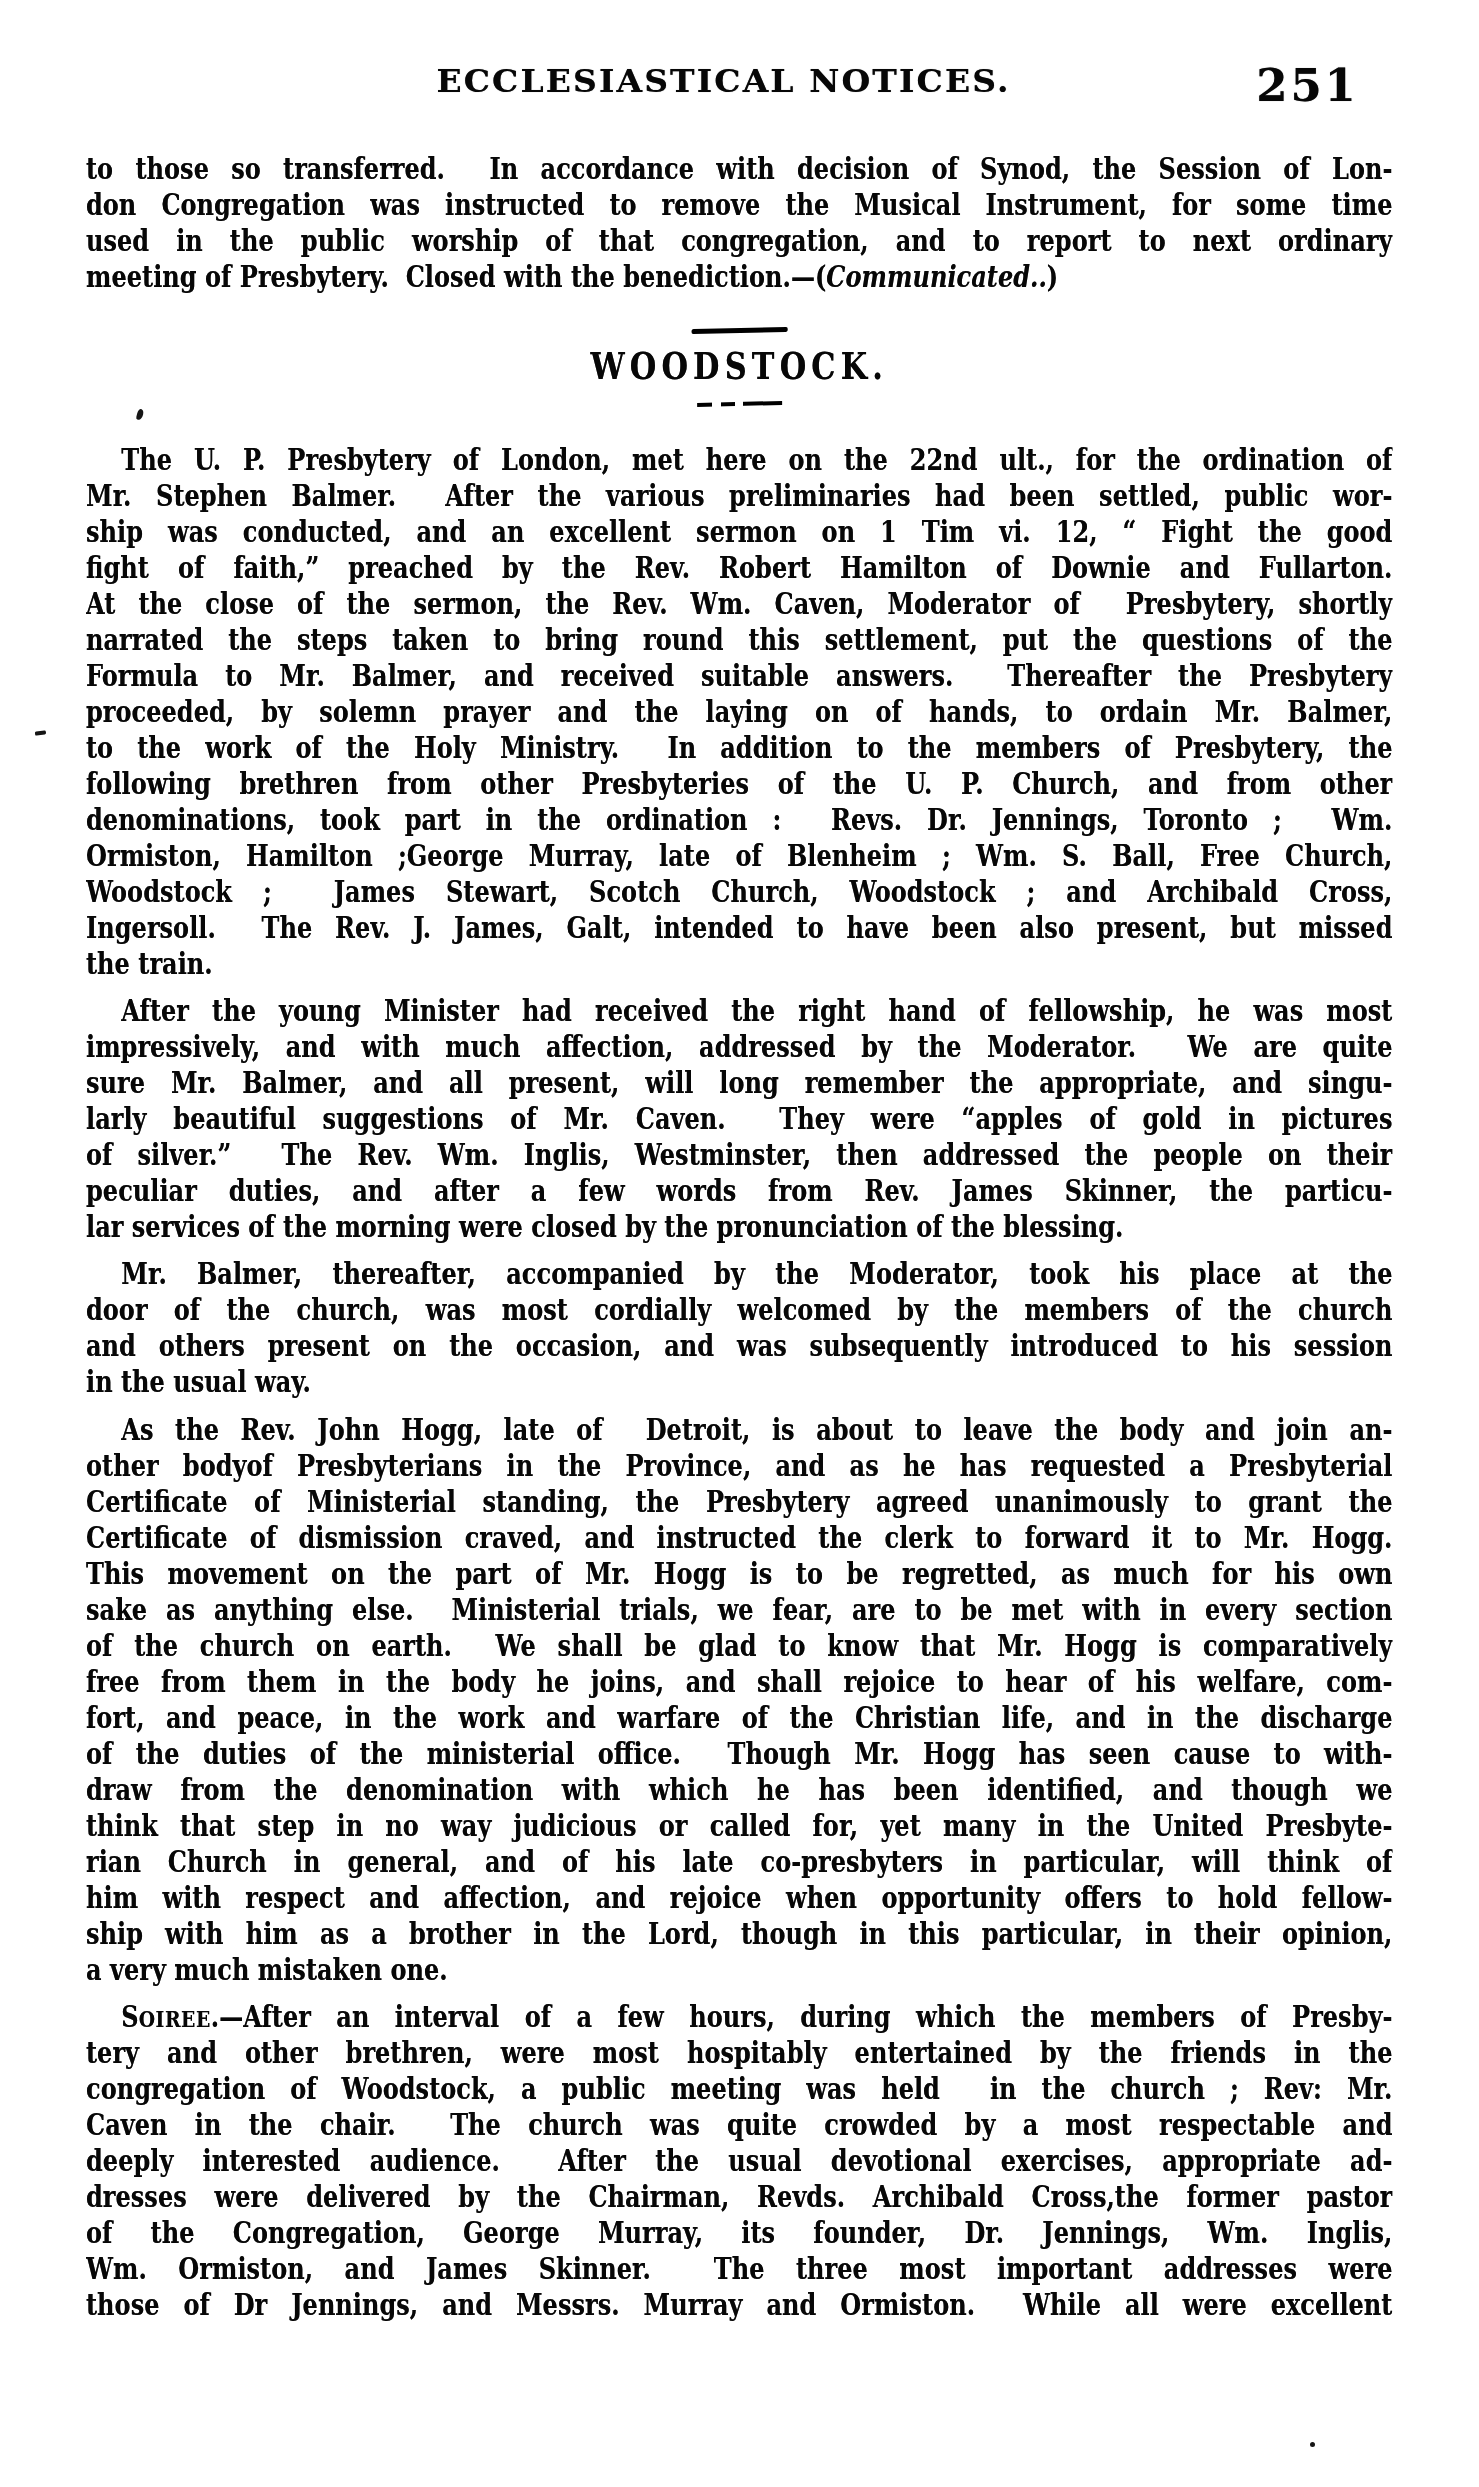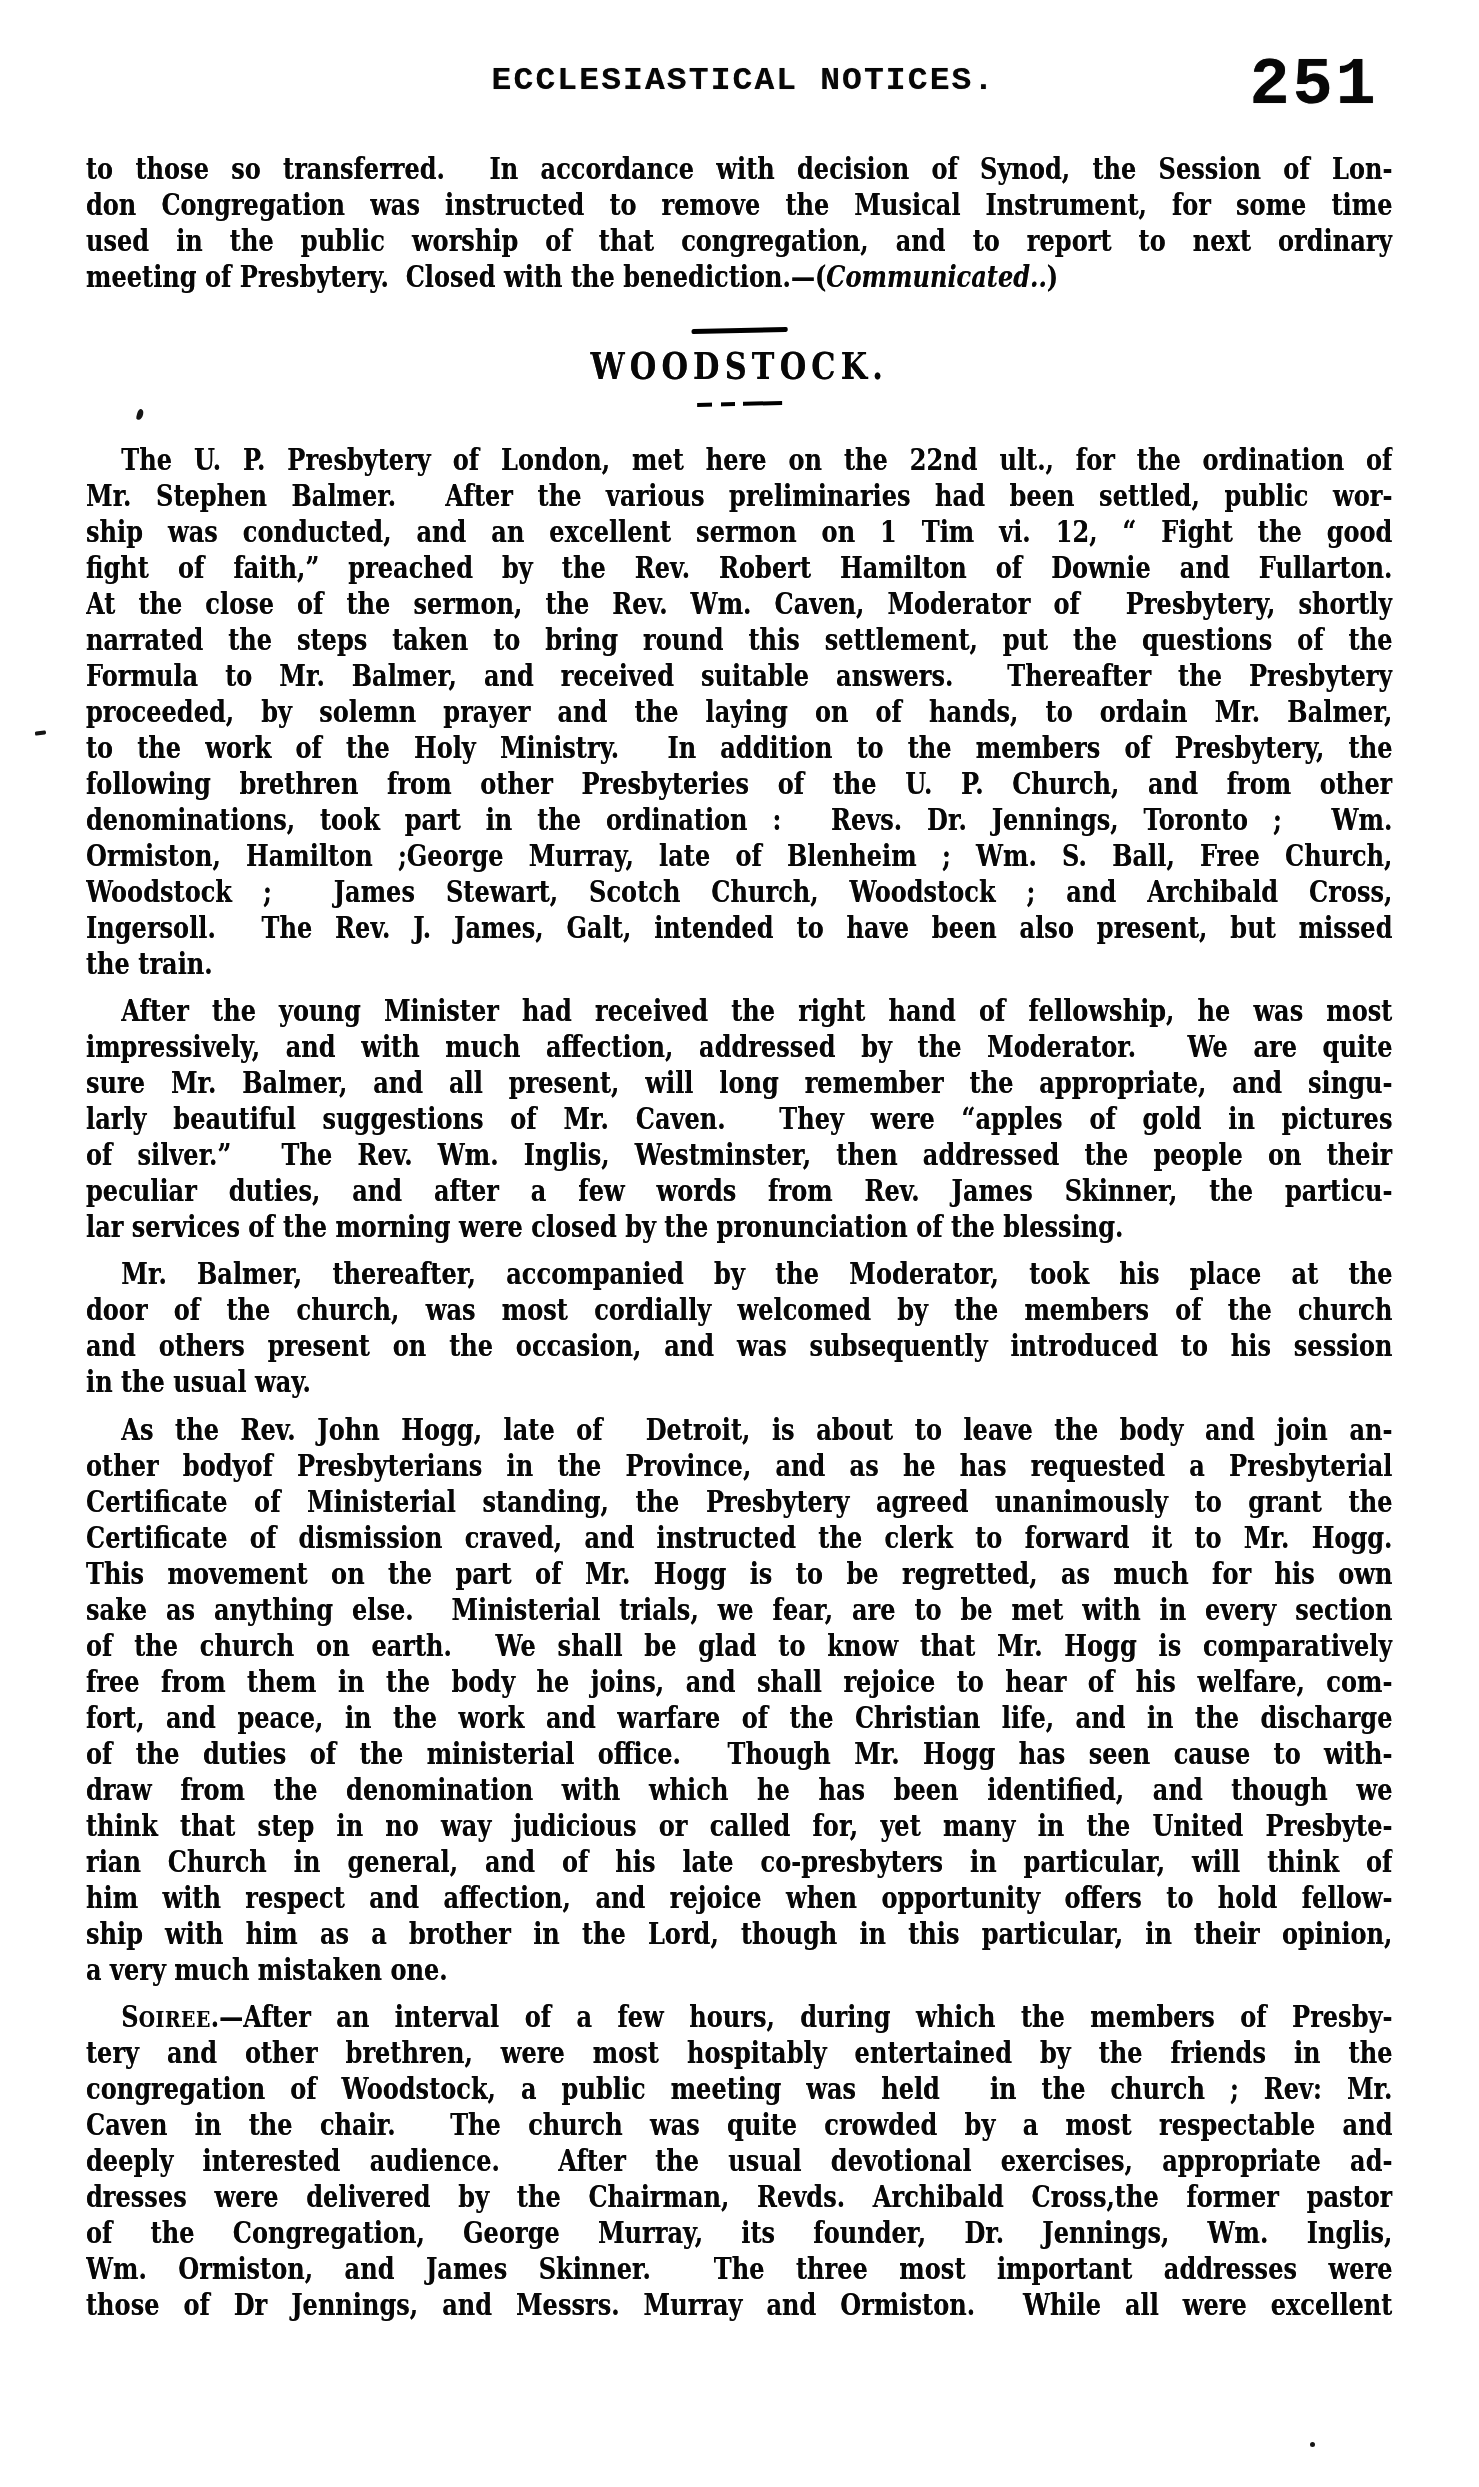--- a/index.html
+++ b/index.html
@@ -8,40 +8,39 @@
     width: 1479px;
     height: 2487px;
     background: #ffffff;
     overflow: hidden;
     font-family: "DejaVu Serif", "Liberation Serif", serif;
     color: #070707;
   }
   
   .header {
     position: absolute;
-    left: 90px;
+    left: 70px;
     top: 62px;
     width: 1307px;
     height: 85px;
-    font-family: Liberation Mono, monospace;
   }
   .title {
     text-align: center;
     font-size: 33px;
     line-height: 37px;
     font-weight: 700;
     letter-spacing: 2.1px;
     text-shadow: 0 0 0.7px rgba(0,0,0,.6);
     transform: scaleY(0.96);
   }
   .pageno {
     position: absolute;
     right: 18.4px;
     top: -11.3px;
-    font-size: 67px;
+    font-size: 45px;
     line-height: 69px;
     font-weight: 700;
     letter-spacing: 2.8px;
     text-shadow: 0 0 0.7px rgba(0,0,0,.65);
   }
   
   .textcol {
     position: absolute;
     left: 86px;
     top: 151px;

